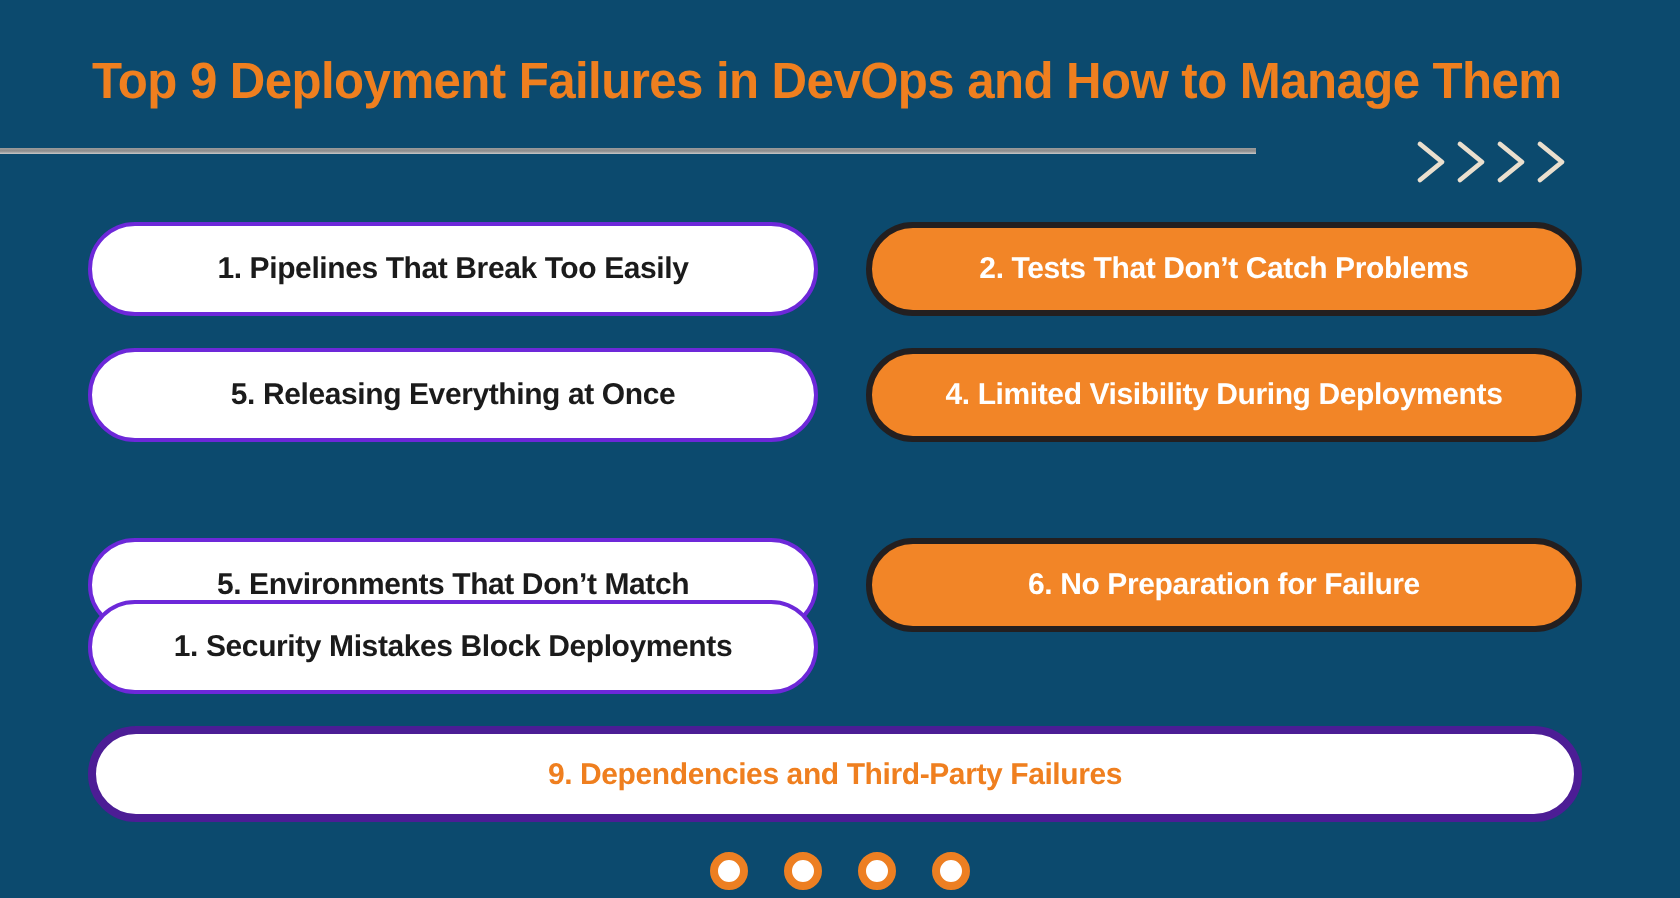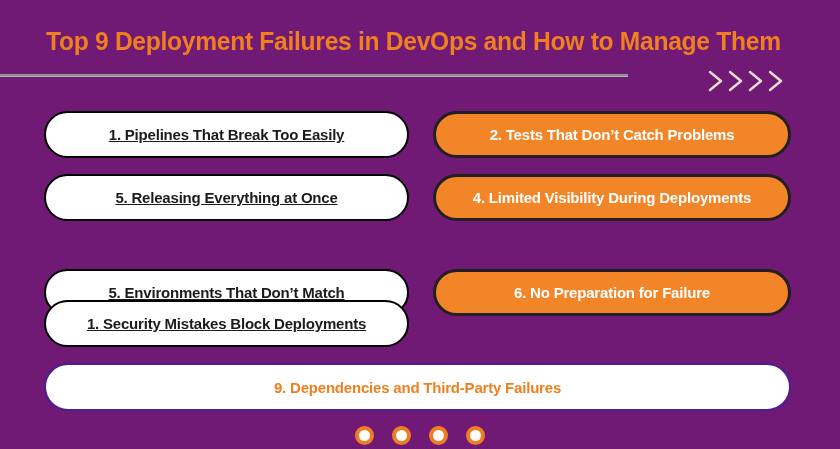--- a/index.html
+++ b/index.html
@@ -12,21 +12,21 @@
     background: #ffffff;
     font-family: "Liberation Sans", sans-serif;
     overflow: hidden;
     position: relative;
   }
 
   .infographic {
     position: relative;
     width: 840px;
     height: 449px;
-    background: #701a75;
+    background: #0c4a6e;
   }
 
   
   .header {
     position: absolute;
     left: 0;
     top: 0;
     width: 840px;
     height: 92px;
   }
@@ -84,38 +84,37 @@
     font-weight: bold;
     letter-spacing: -0.2px;
     white-space: nowrap;
     height: 47px;
   }
 
   .pill.left {
     left: 44px;
     width: 365px;
     background: #ffffff;
-    border: 2px solid #000000;
+    border: 2px solid #6d28d9;
     color: #1b1b1b;
-    text-decoration: underline;
   }
 
   .pill.right {
     left: 433px;
     width: 358px;
     background: #f28527;
     border: 3px solid #231f20;
     color: #ffffff;
   }
 
   .pill.full {
     left: 44px;
     width: 747px;
     background: #ffffff;
-    border: 2px solid #4c1d95;
+    border: 4px solid #4c1d95;
     color: #ef7f1f;
     height: 48px;
     border-radius: 25px;
   }
 
   .row-1 { top: 111px; }
   .row-2 { top: 174px; }
   .row-3 { top: 237px; margin-top: 32px; }
   .row-4 { top: 300px; }
   .row-5 { top: 363px; }

